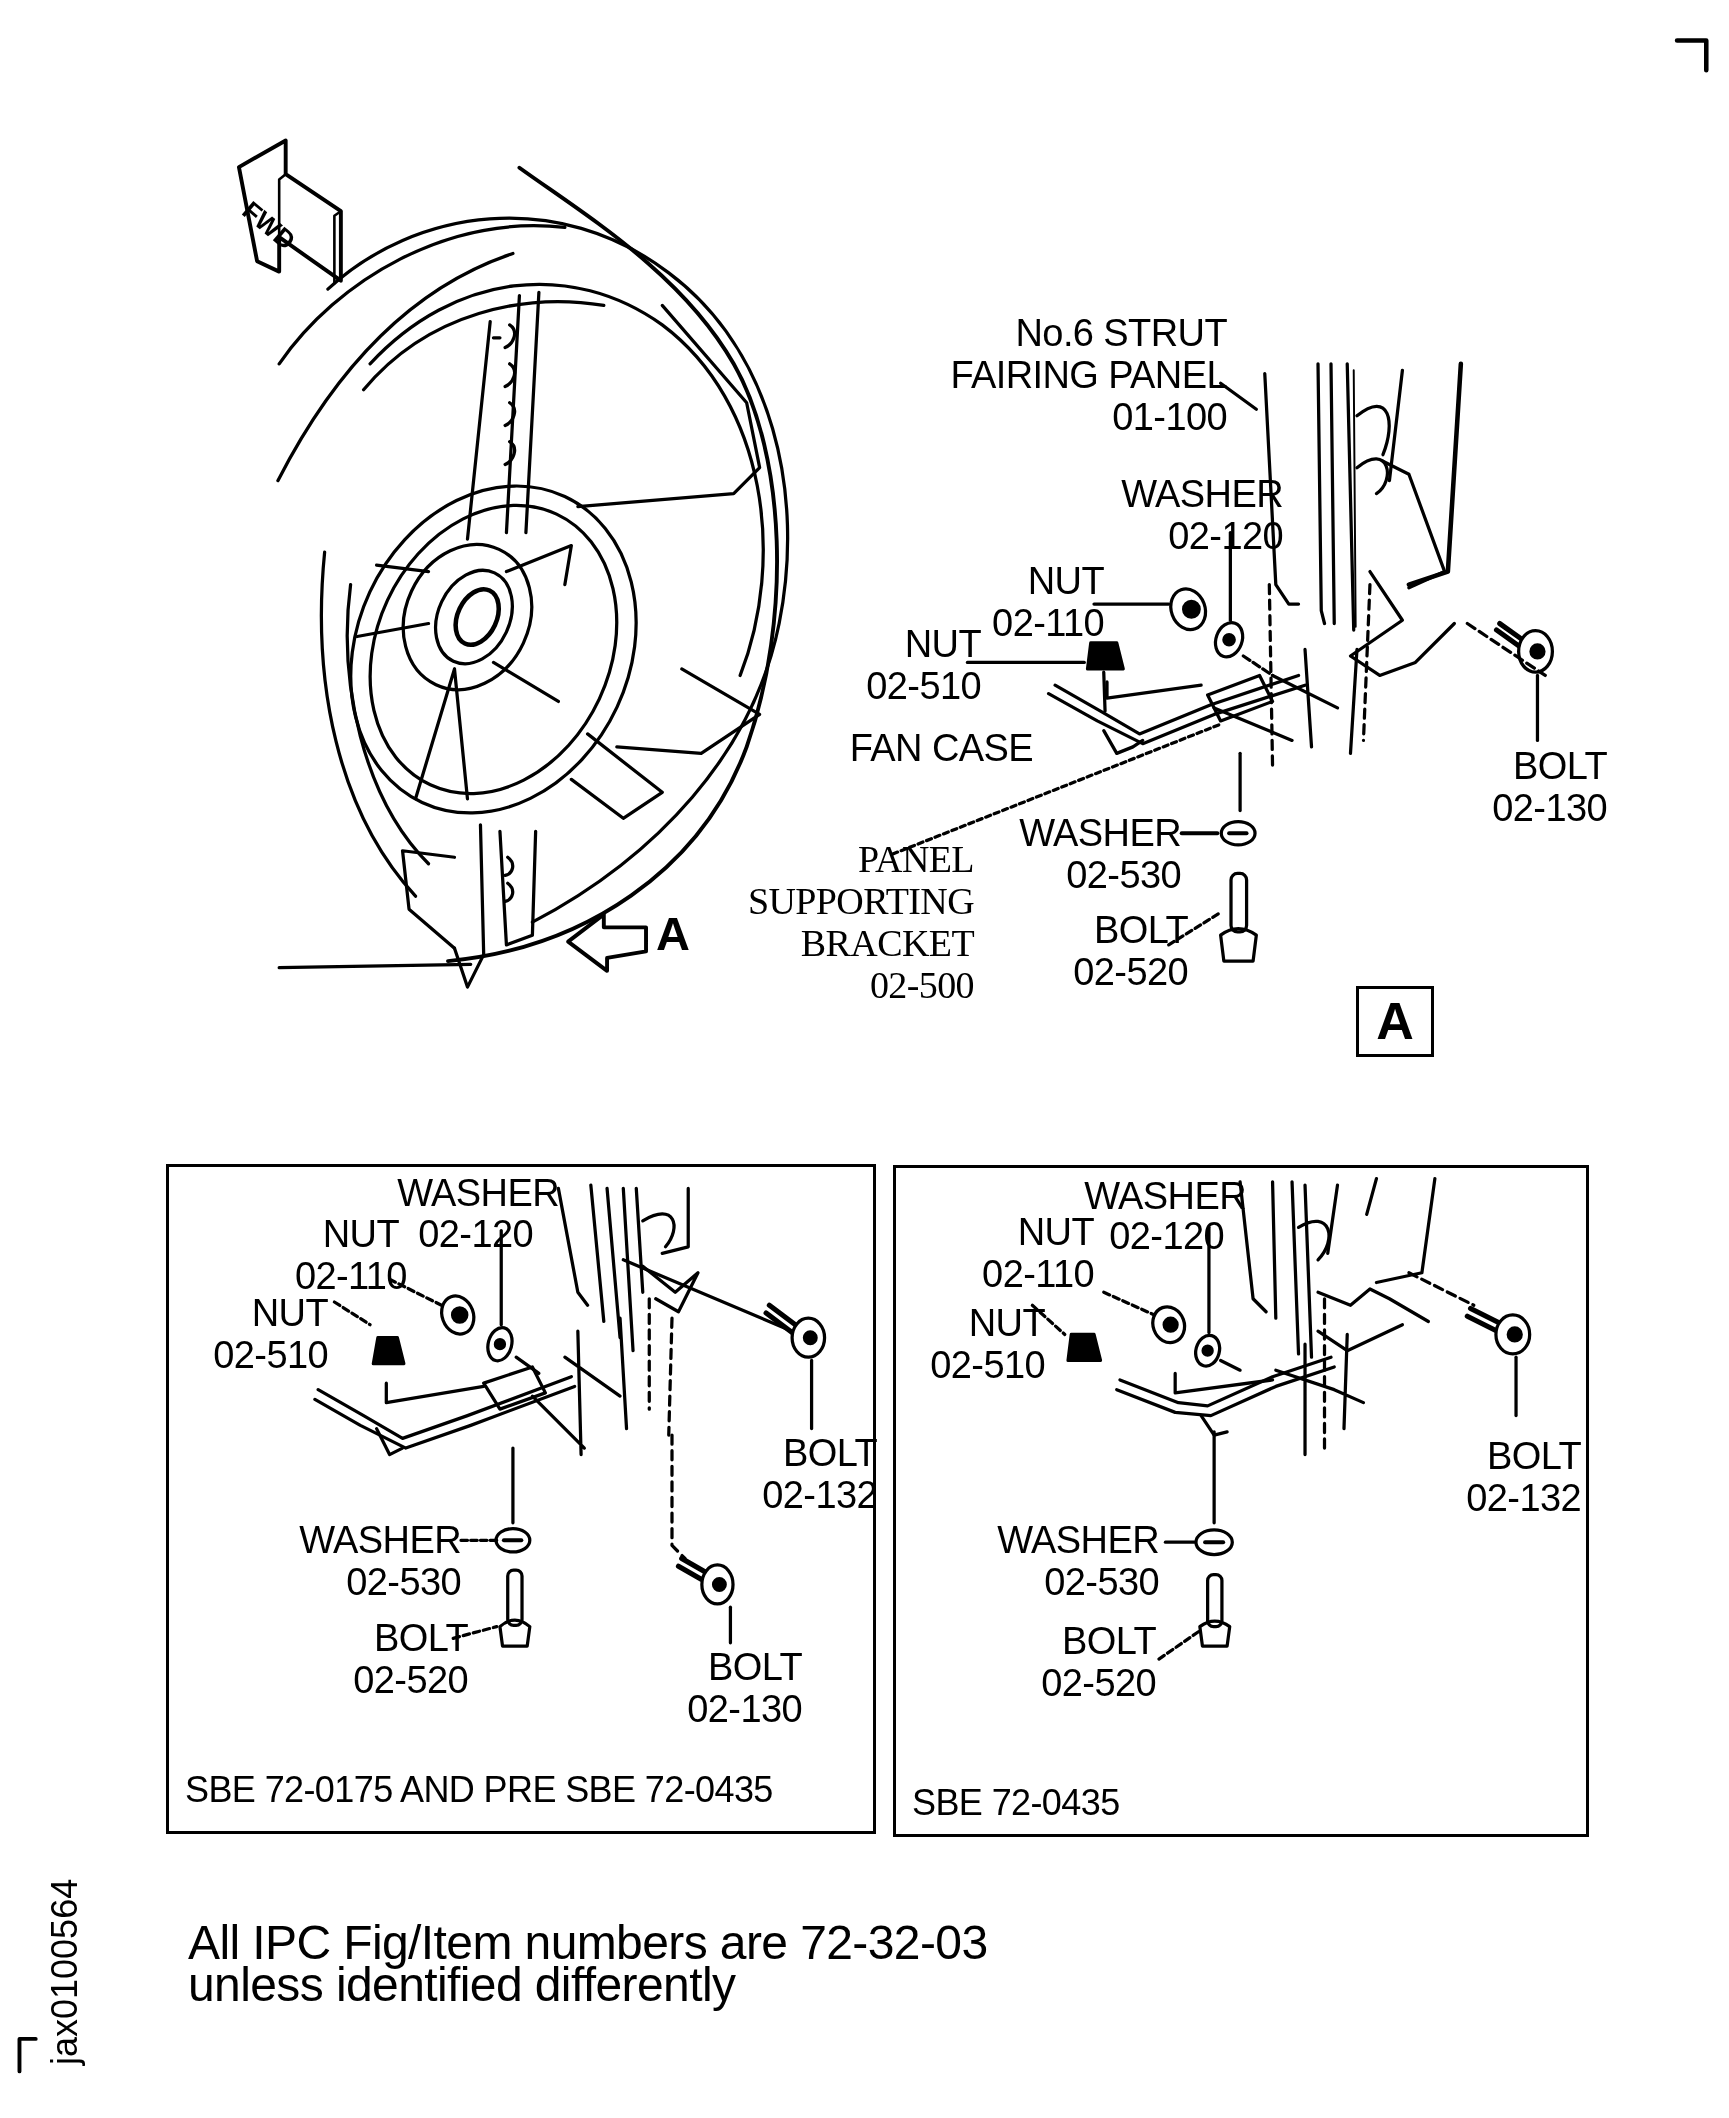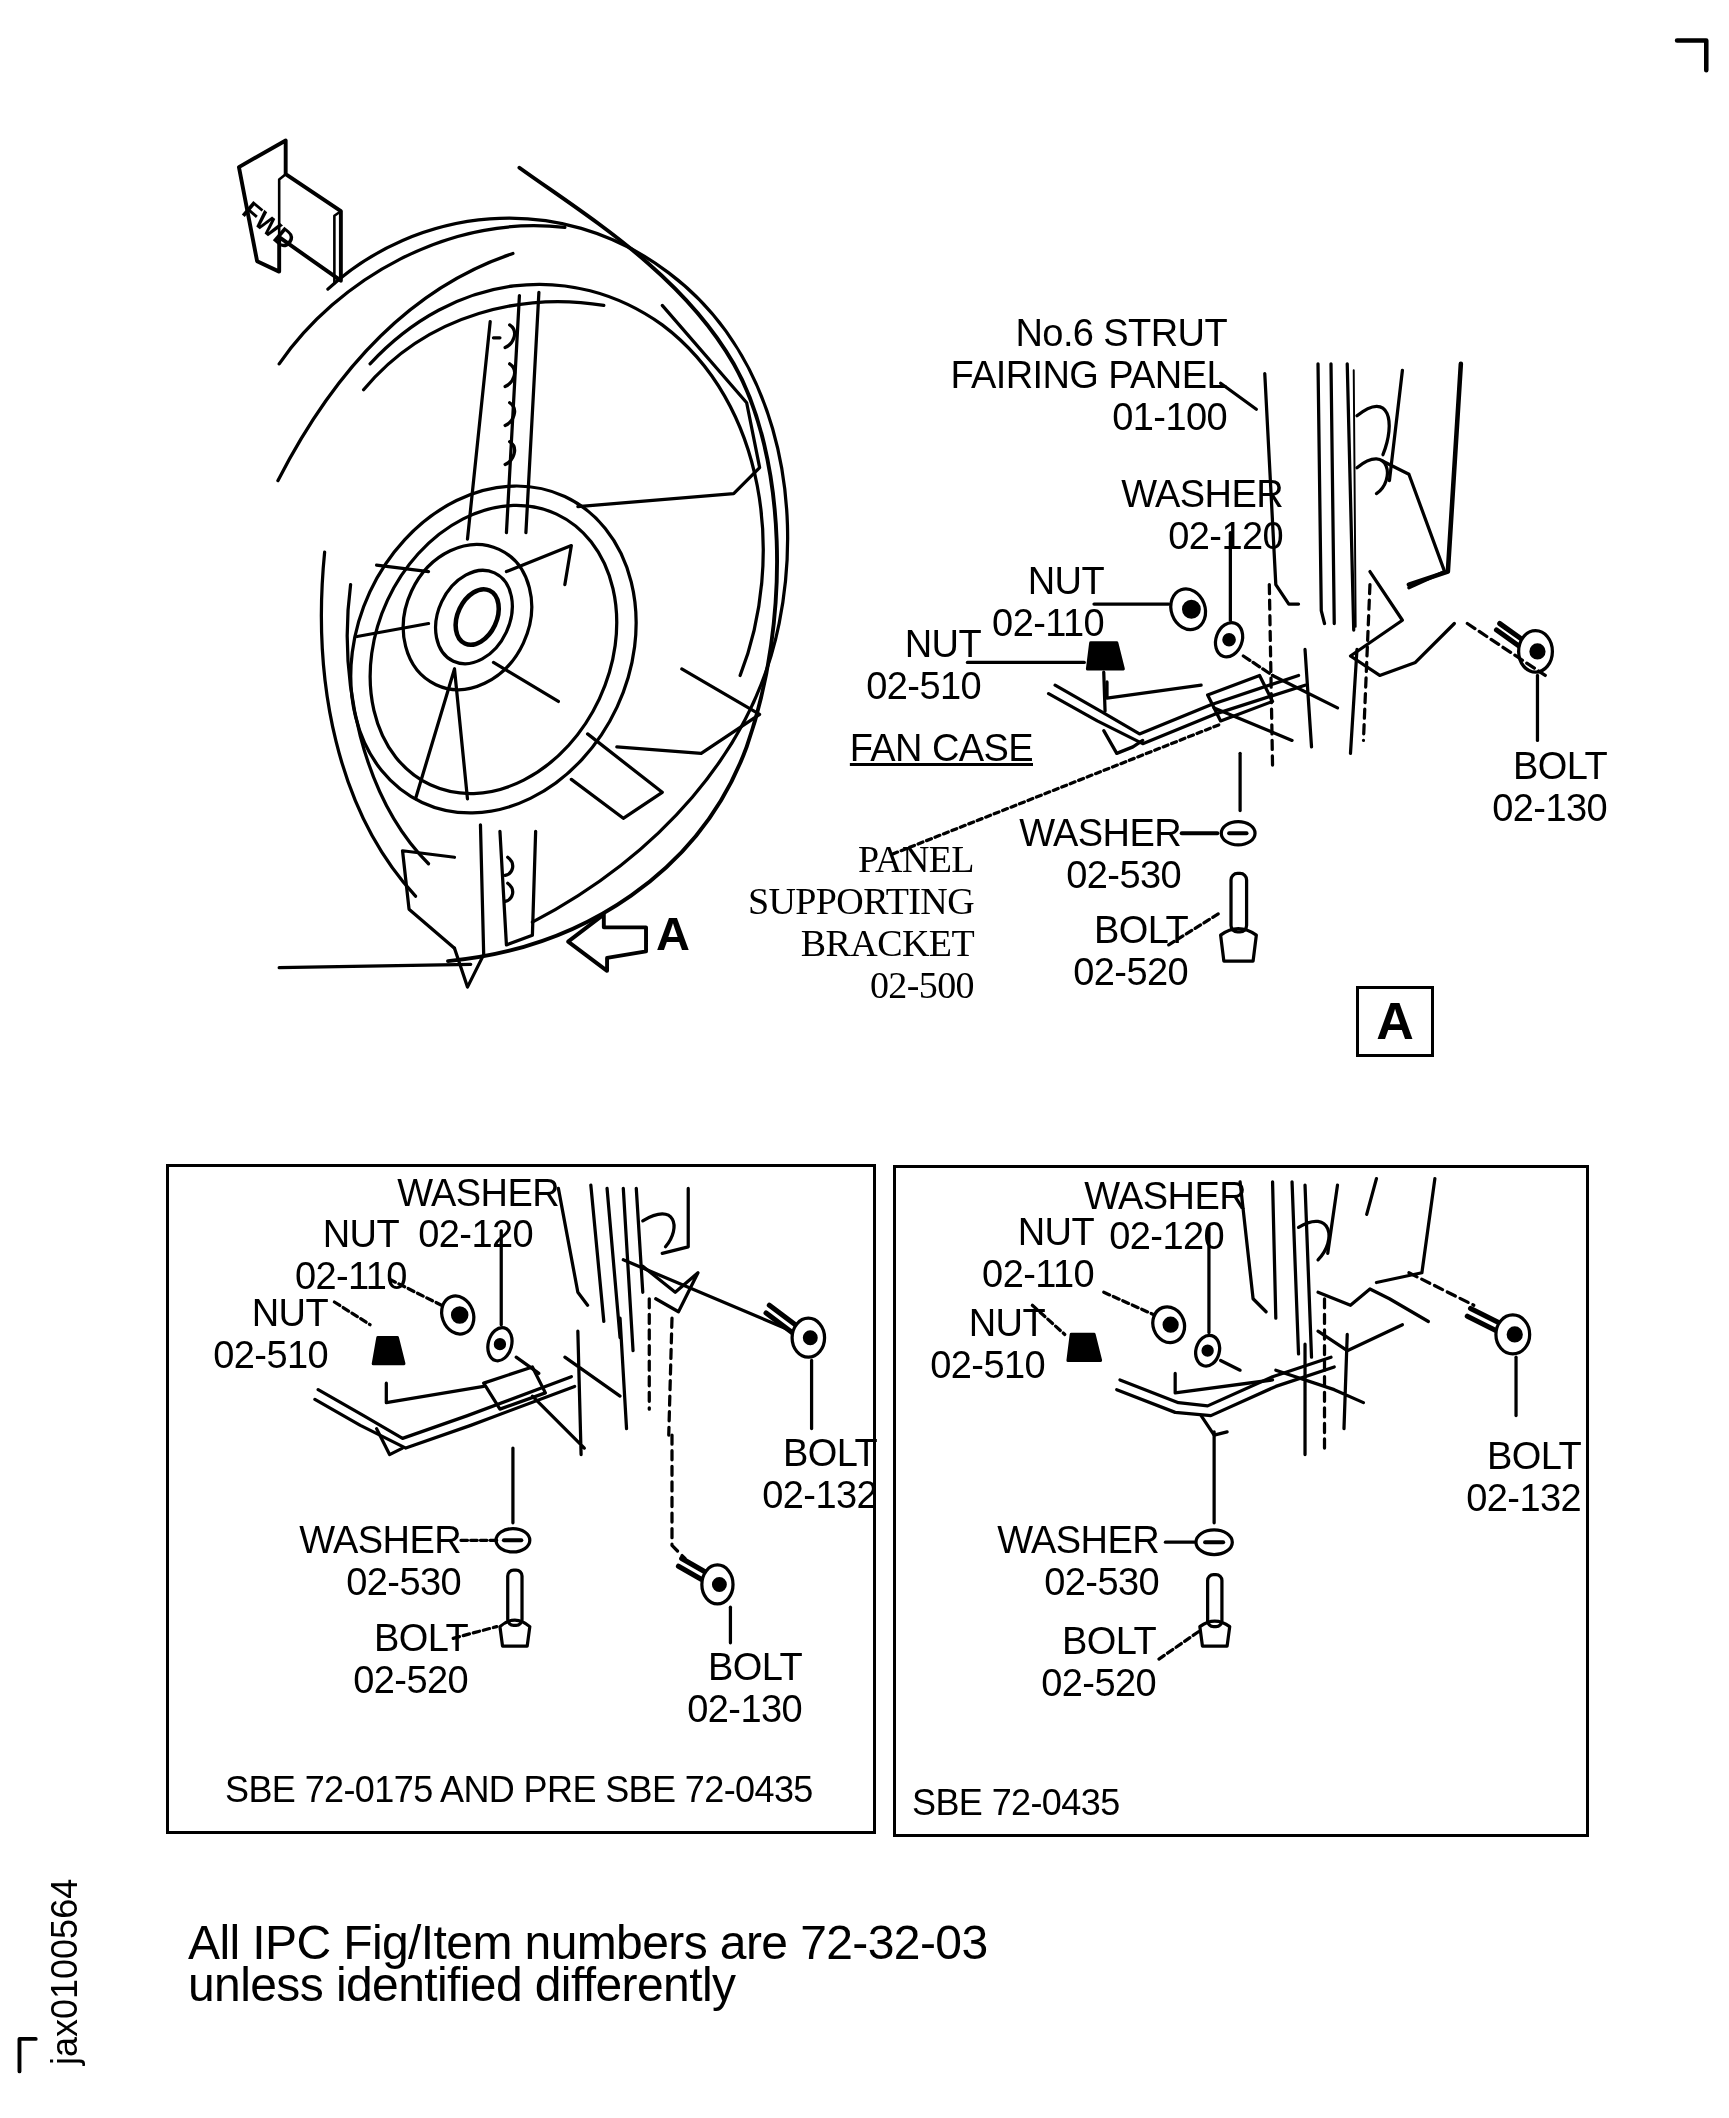--- a/index.html
+++ b/index.html
@@ -231,21 +231,21 @@
     <span>02-120</span>
   </div>
   <div class="lbl" style="left:974px;top:560px;width:130px;">
     <span>NUT</span>
     <span>02-110</span>
   </div>
   <div class="lbl" style="left:851px;top:623px;width:130px;">
     <span>NUT</span>
     <span>02-510</span>
   </div>
-  <div class="lbl" style="left:825px;top:727px;width:208px;text-decoration:underline;">
+  <div class="lbl" style="left:825px;top:727px;width:208px;">
     <span>FAN CASE</span>
   </div>
   <div class="lbl" style="left:1471px;top:745px;width:136px;">
     <span>BOLT</span>
     <span>02-130</span>
   </div>
   <div class="lbl" style="left:701px;top:838px;width:273px;font-family:Liberation Serif, serif;">
     <span>PANEL</span>
     <span>SUPPORTING</span>
     <span>BRACKET</span>
@@ -290,21 +290,21 @@
     <span>02-530</span>
   </div>
   <div class="lbl" style="left:325px;top:1617px;width:143px;">
     <span>BOLT</span>
     <span>02-520</span>
   </div>
   <div class="lbl" style="left:659px;top:1646px;width:143px;">
     <span>BOLT</span>
     <span>02-130</span>
   </div>
-  <div class="caption" style="left:185px;top:1769px;margin-left:40px;">SBE 72-0175 AND PRE SBE 72-0435</div>
+  <div class="caption" style="left:185px;top:1769px;">SBE 72-0175 AND PRE SBE 72-0435</div>
 
   <div class="box" style="left:893px;top:1165px;width:696px;height:672px;"></div>
   <div class="lbl" style="left:1058px;top:1175px;width:188px;text-align:right;">
     <span>WASHER</span>
   </div>
   <div class="lbl" style="left:1088px;top:1215px;width:136px;">
     <span>02-120</span>
   </div>
   <div class="lbl" style="left:964px;top:1211px;width:130px;">
     <span>NUT</span>

